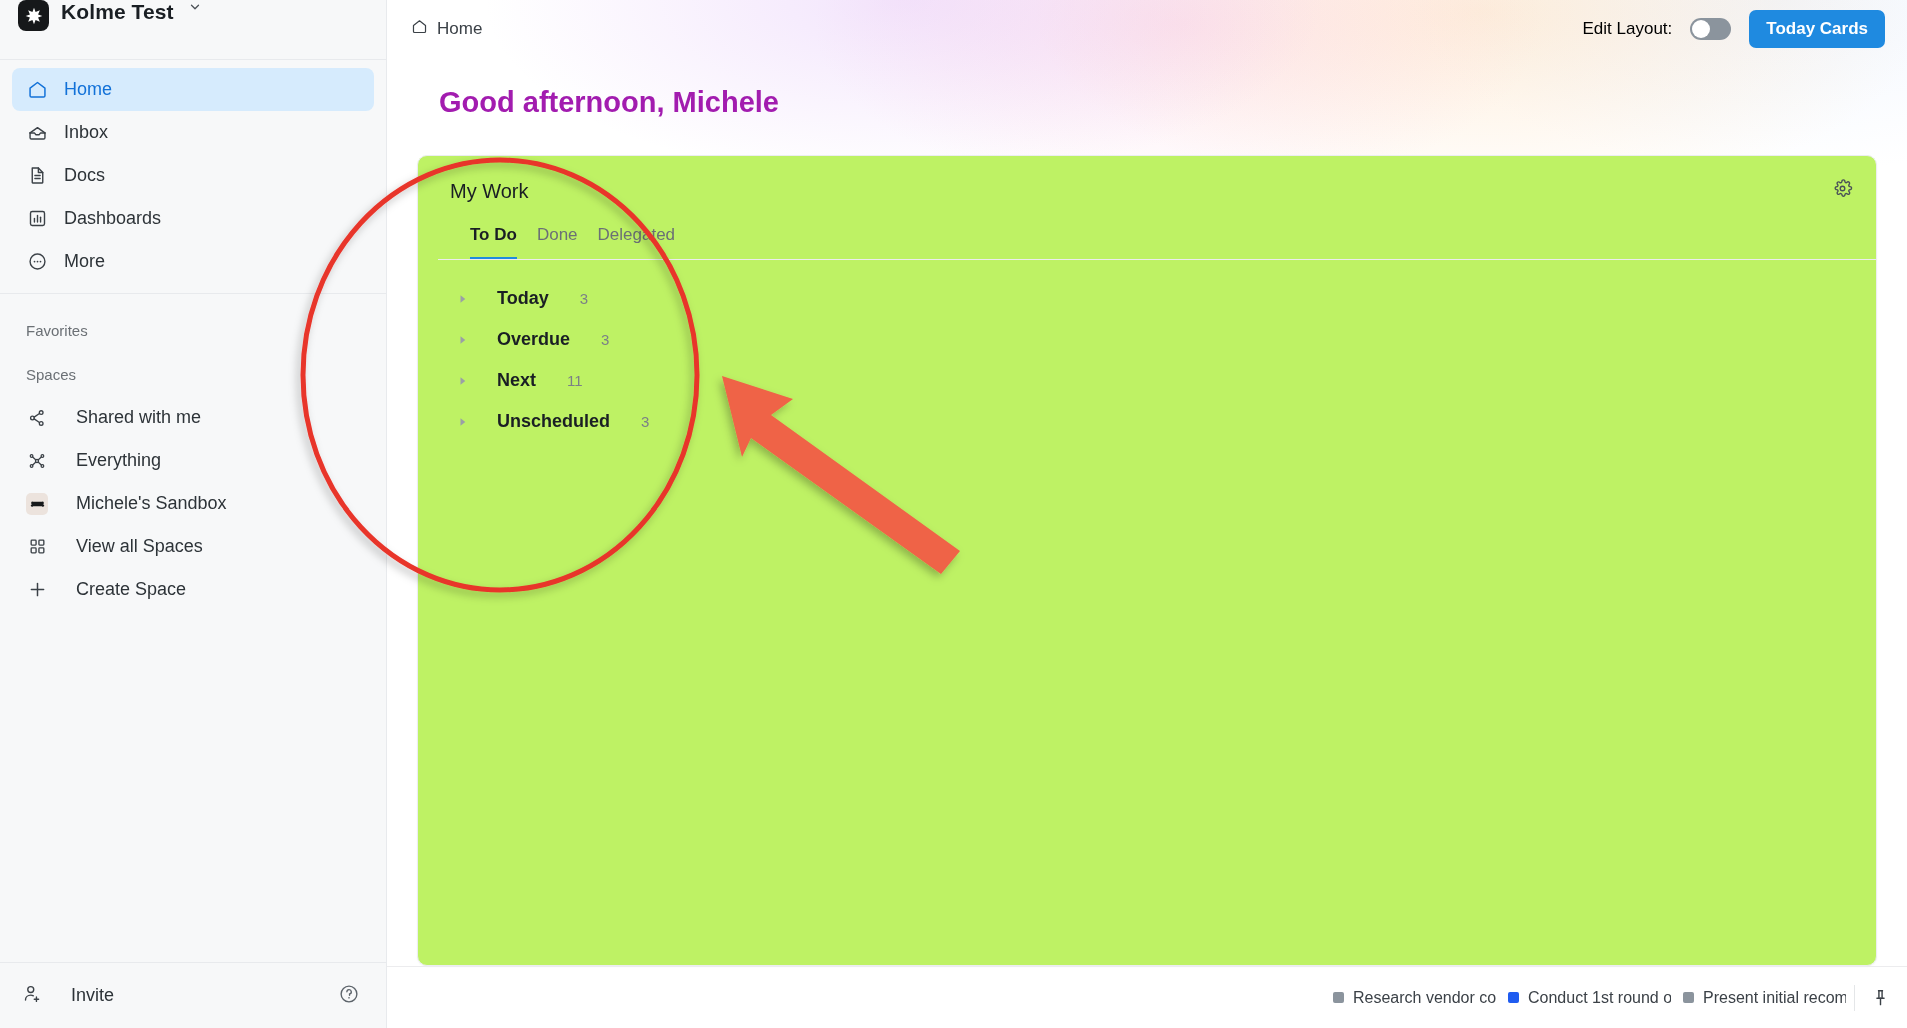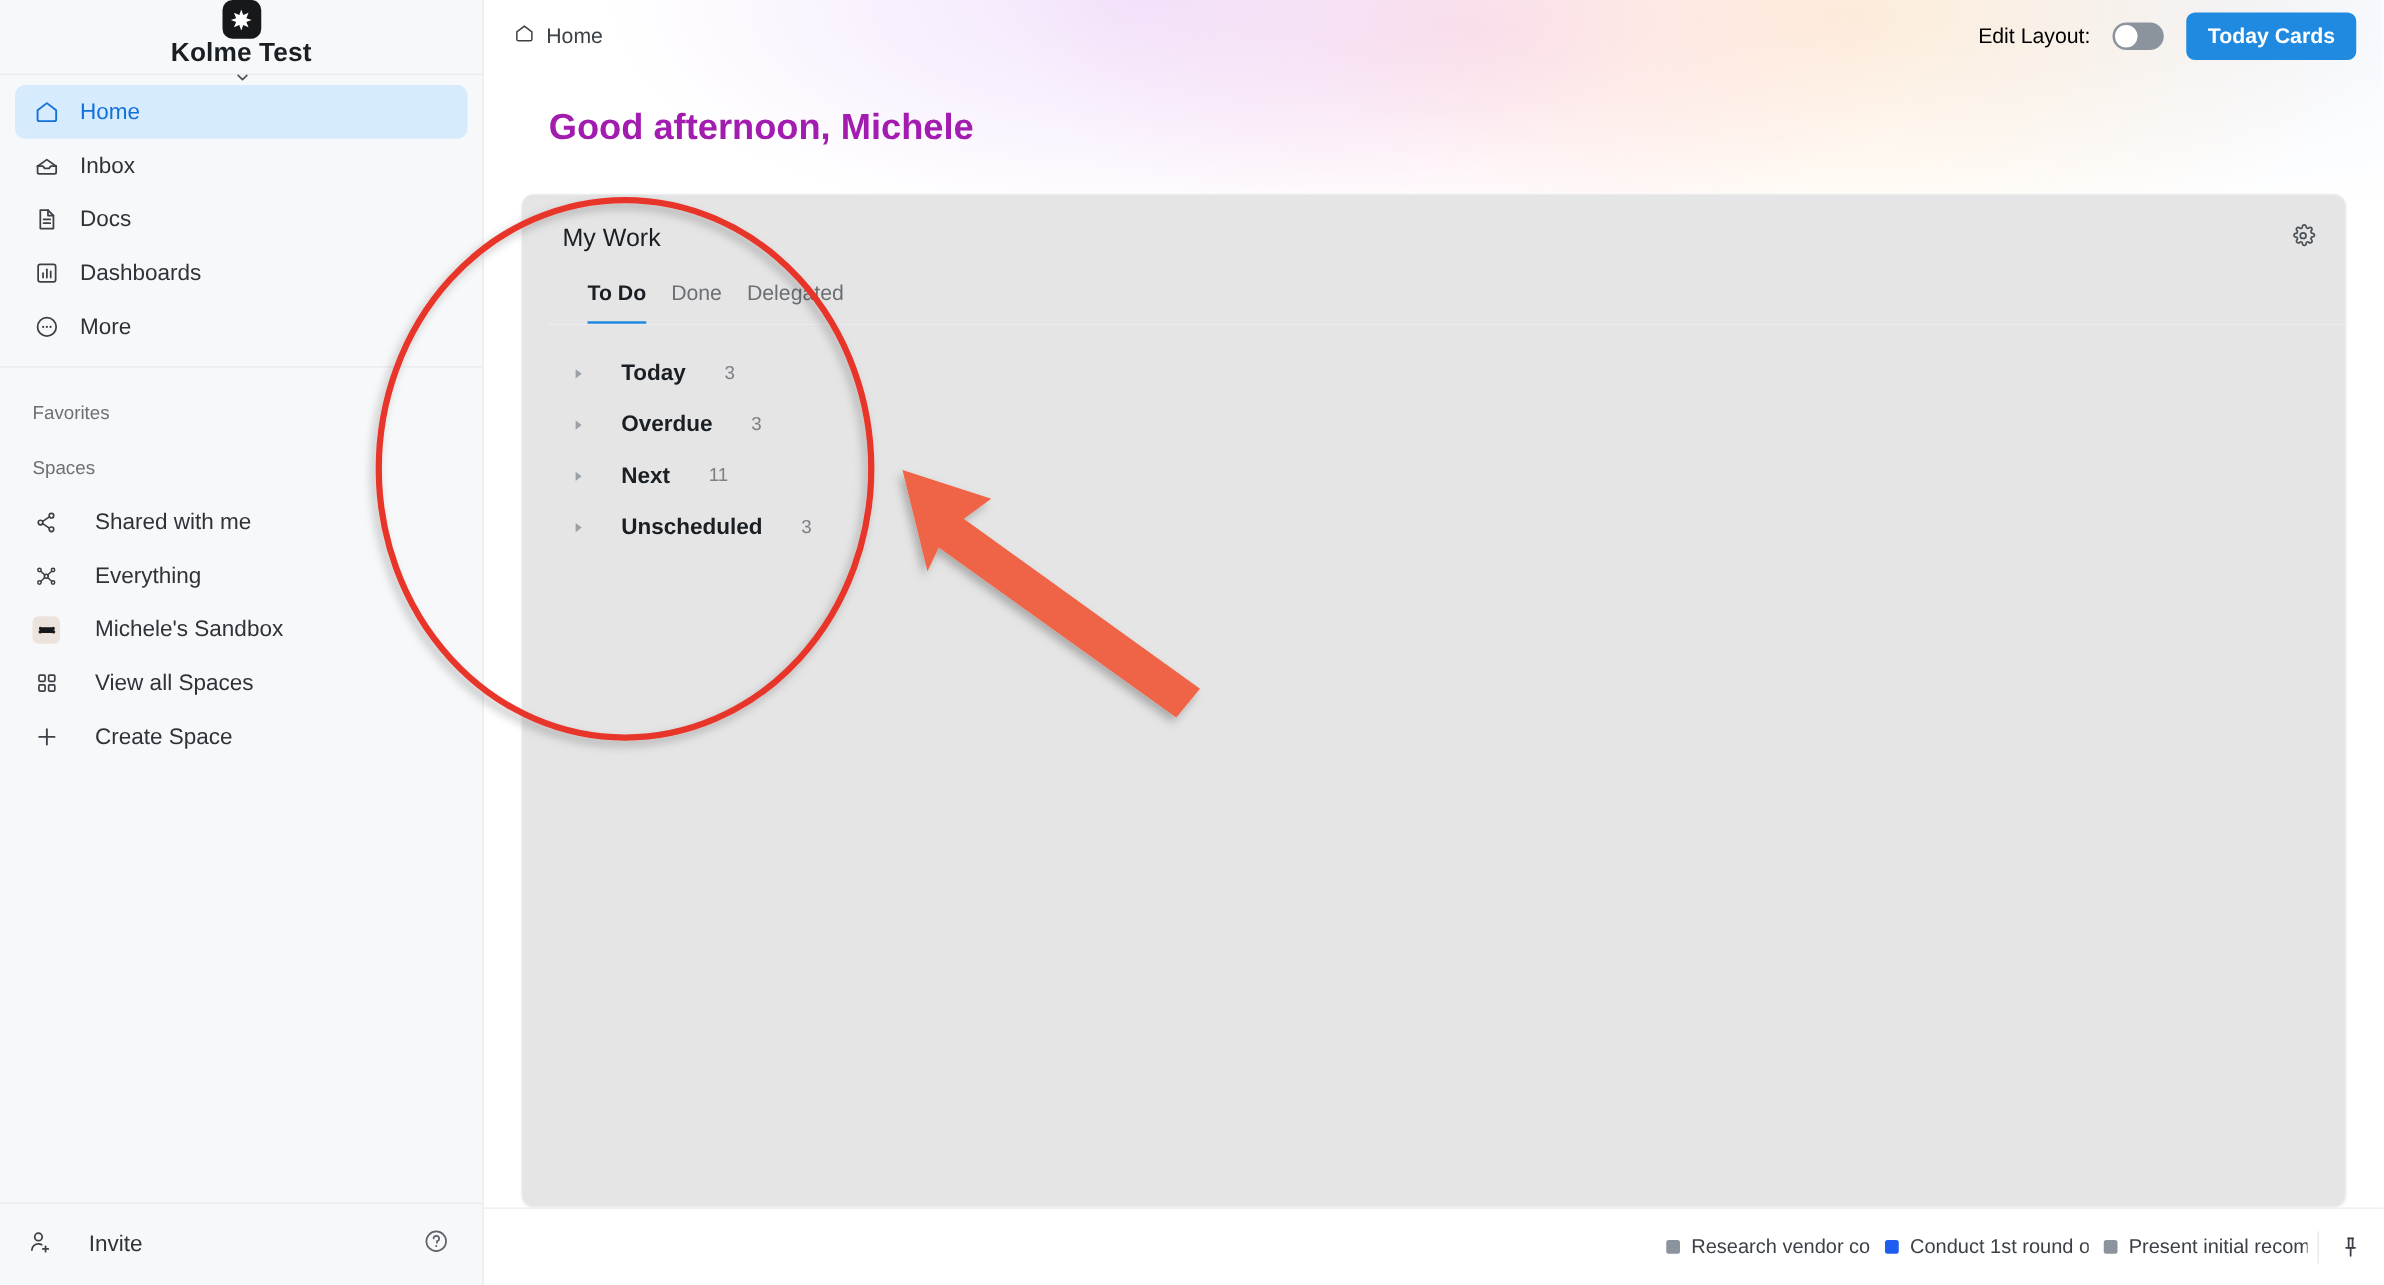--- a/index.html
+++ b/index.html
@@ -13,24 +13,23 @@
 
   
   .sidebar {
     width: 387px; height: 1028px;
     background: #f7f8f9;
     border-right: 1px solid #e8eaed;
     display: flex; flex-direction: column;
     position: relative; z-index: 2;
   }
   .ws-header {
-    height: 60px; display: flex; align-items: center;
-    padding: 0 18px; gap: 0;
+    height: 60px; display: flex; align-items: flex-start;
+    padding: 0 18px; gap: 12px;
     border-bottom: 1px solid #e8eaed;
-    flex-direction: column;
   }
   .ws-logo {
     width: 31px; height: 31px; border-radius: 8px;
     background: #16181a; color: #fff;
     display: flex; align-items: center; justify-content: center;
     font-size: 20px; line-height: 1; flex: none;
   }
   .ws-name { font-size: 21px; font-weight: 600; color: #1a1f24; letter-spacing: .1px;}
   .ws-caret { font-size: 13px; color: #4a5157; margin-left: 2px; display:flex; align-items:center;}
 
@@ -99,21 +98,21 @@
 
   .greeting {
     position: relative; z-index: 3;
     font-size: 29px; font-weight: 600; color: #a21caf;
     padding: 28px 0 0 52px;
   }
 
   .board {
     position: relative; z-index: 3;
     margin: 36px 30px 0 30px;
-    background: #e5e5e5; border: 1px solid #eceef0; border-radius: 10px;
+    background: #bef264; border: 1px solid #eceef0; border-radius: 10px;
     flex: 1 1 auto; min-height: 0;
     box-shadow: 0 1px 2px rgba(16,24,40,.04);
     overflow: hidden;
   }
   .board-gear {
     position:absolute; right: 20px; top: 18px; width:28px; height:28px;
     display:flex; align-items:center; justify-content:center; cursor:pointer;
   }
   .card-mywork { padding: 24px 0 0 32px; width: 300px; }
   .card-title { font-size: 20px; color: #1a1f24; font-weight: 400; }

